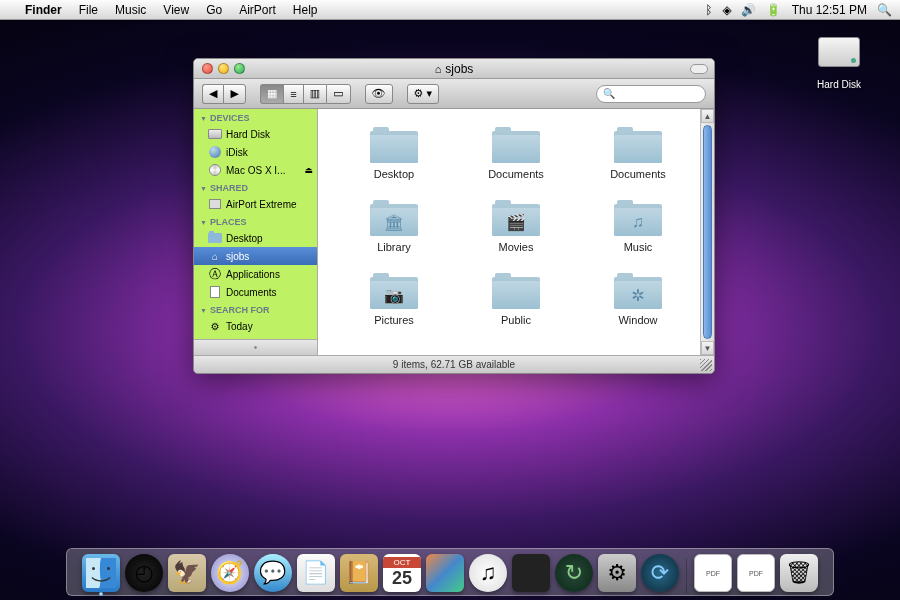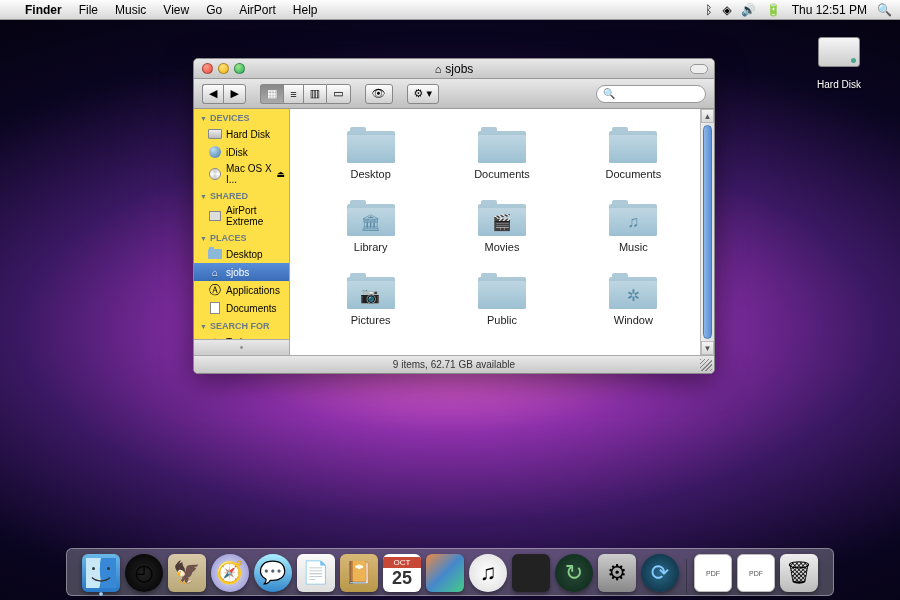--- a/index.html
+++ b/index.html
@@ -39,21 +39,21 @@
 .view-btns .tb-btn { padding: 0 6px; }
 .view-btns .tb-btn.active { background: linear-gradient(#888, #aaa); color: #fff; }
 .view-btns .tb-btn:not(:last-child) { border-right: 0; }
 .view-btns .tb-btn:first-child { border-radius: 3px 0 0 3px; }
 .view-btns .tb-btn:last-child { border-radius: 0 3px 3px 0; }
 .view-btns .tb-btn:not(:first-child):not(:last-child) { border-radius: 0; }
 .search-box { margin-left: auto; width: 110px; height: 18px; background: #fff; border: 1px solid #999; border-radius: 9px; display: flex; align-items: center; padding: 0 6px; gap: 4px; }
 .search-box input { border: none; outline: none; width: 100%; font-size: 10px; background: transparent; }
 .search-icon { font-size: 10px; color: #666; }
 .body { flex: 1; display: flex; overflow: hidden; }
-.sidebar { width: 96px; background: #fde047; border-right: 1px solid #aaa; overflow: hidden; position: relative; font-size: 10px; padding-bottom: 16px; }
+.sidebar { width: 124px; background: #bef264; border-right: 1px solid #aaa; overflow: hidden; position: relative; font-size: 10px; padding-bottom: 16px; }
 .sb-resize { position: absolute; bottom: 0; left: 0; right: 0; height: 16px; background: linear-gradient(#e8e8e8, #ccc); border-top: 1px solid #aaa; display: flex; align-items: center; justify-content: center; color: #888; }
 .sb-section-header { color: #6a7a8a; font-weight: bold; padding: 4px 6px 2px; font-size: 9px; display: flex; align-items: center; gap: 3px; }
 .sb-tri { font-size: 7px; }
 .sb-item { padding: 2px 4px 2px 14px; display: flex; align-items: center; gap: 4px; cursor: default; }
 .sb-item.selected { background: linear-gradient(#5a8ed8, #3a6cb8); color: #fff; }
 .sb-icon { width: 14px; height: 14px; display: inline-flex; align-items: center; justify-content: center; font-size: 10px; flex-shrink: 0; }
 .sb-hd { width: 14px; height: 10px; background: linear-gradient(#eee, #bbb); border: 0.5px solid #888; border-radius: 1px; }
 .sb-globe { width: 12px; height: 12px; border-radius: 50%; background: radial-gradient(circle at 35% 30%, #bde, #47a); }
 .sb-dvd-small { width: 12px; height: 12px; border-radius: 50%; background: conic-gradient(#ccc, #fff, #ccc, #fff, #ccc); border: 0.5px solid #888; }
 .sb-box { width: 12px; height: 10px; background: #ddd; border: 0.5px solid #888; }

